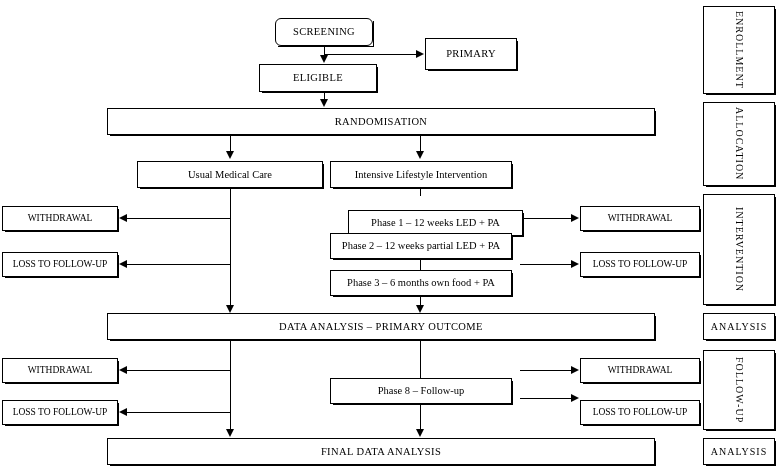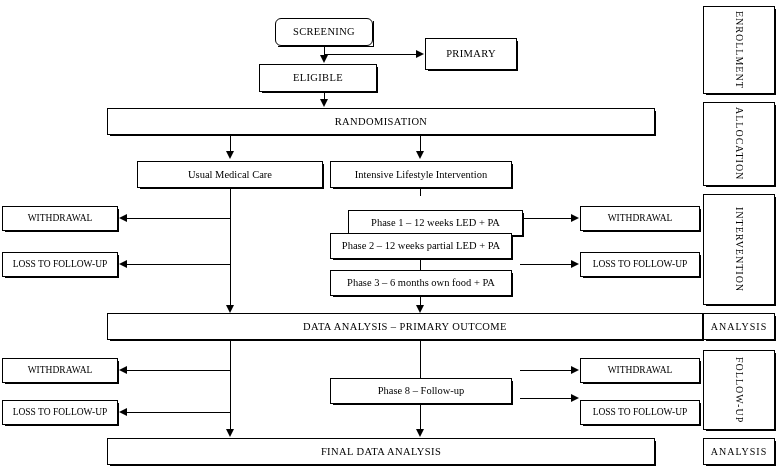--- a/index.html
+++ b/index.html
@@ -137,21 +137,21 @@
     <span>WITHDRAWAL</span>
   </div>
   <div class="box small" style="left:580px;top:252px;width:120px;height:25px;">
     <span>LOSS TO FOLLOW-UP</span>
   </div>
   <div class="hline" style="left:520px;top:218px;width:52px;"></div>
   <div class="arrow right" style="left:571px;top:213.5px;"></div>
   <div class="hline" style="left:520px;top:264px;width:52px;"></div>
   <div class="arrow right" style="left:571px;top:259.5px;"></div>
 
-  <div class="box bar" style="left:107px;top:313px;width:596px;height:27px;">
+  <div class="box bar" style="left:107px;top:313px;width:548px;height:27px;">
     <span>DATA ANALYSIS – PRIMARY OUTCOME</span>
   </div>
 
   <div class="vline" style="left:230px;top:340px;height:90px;"></div>
   <div class="arrow down" style="left:225.5px;top:429px;"></div>
 
   <div class="vline" style="left:420px;top:340px;height:38px;"></div>
 
   <div class="box mix" style="left:330px;top:378px;width:182px;height:26px;">
     <span>Phase 8 – Follow-up</span>

